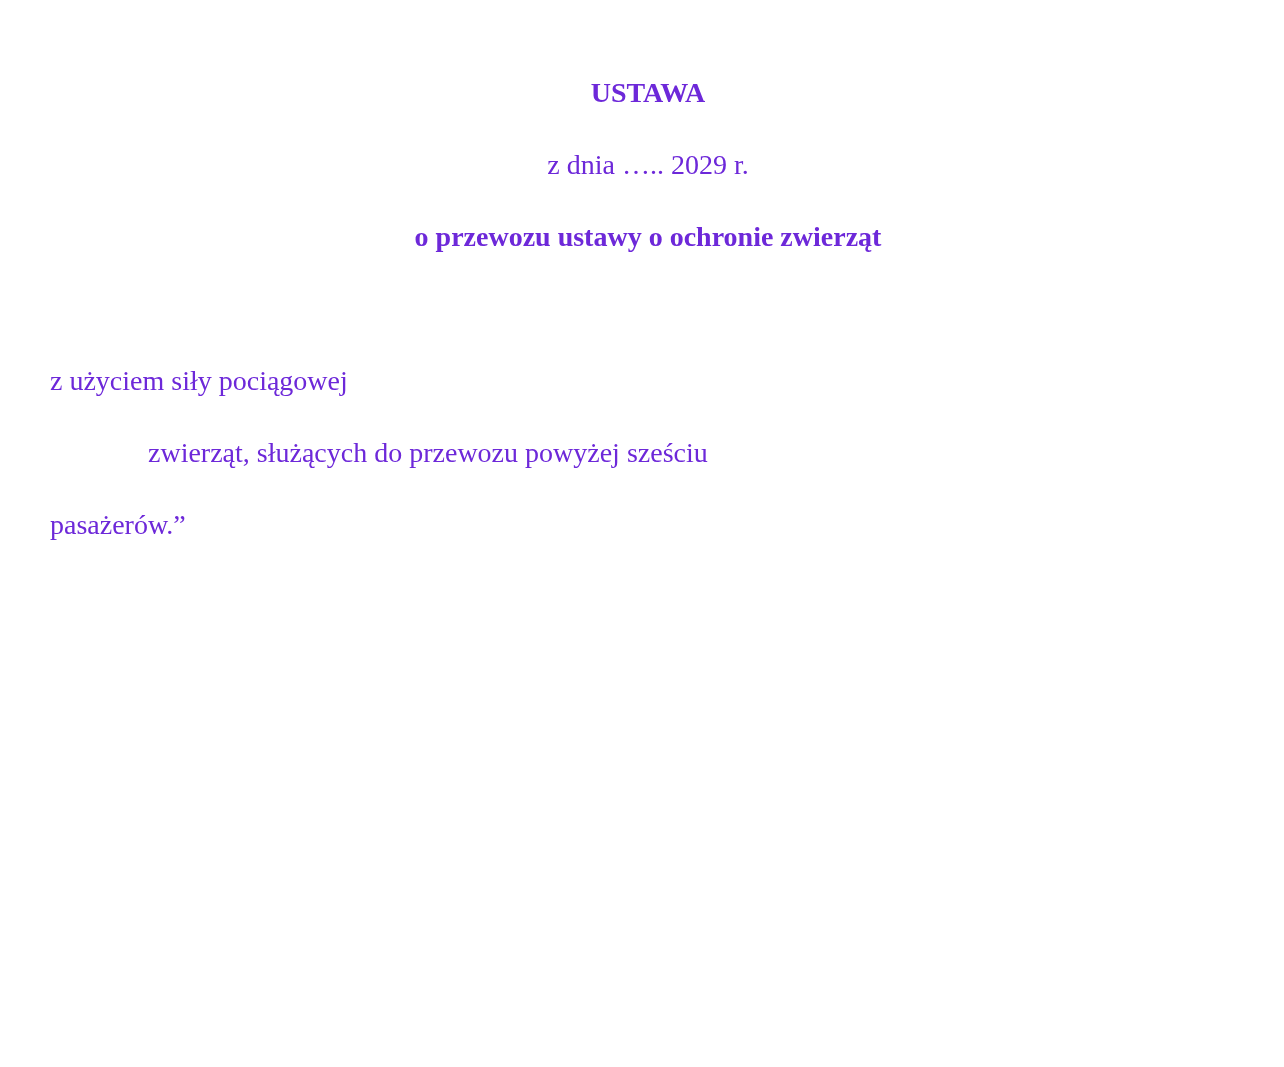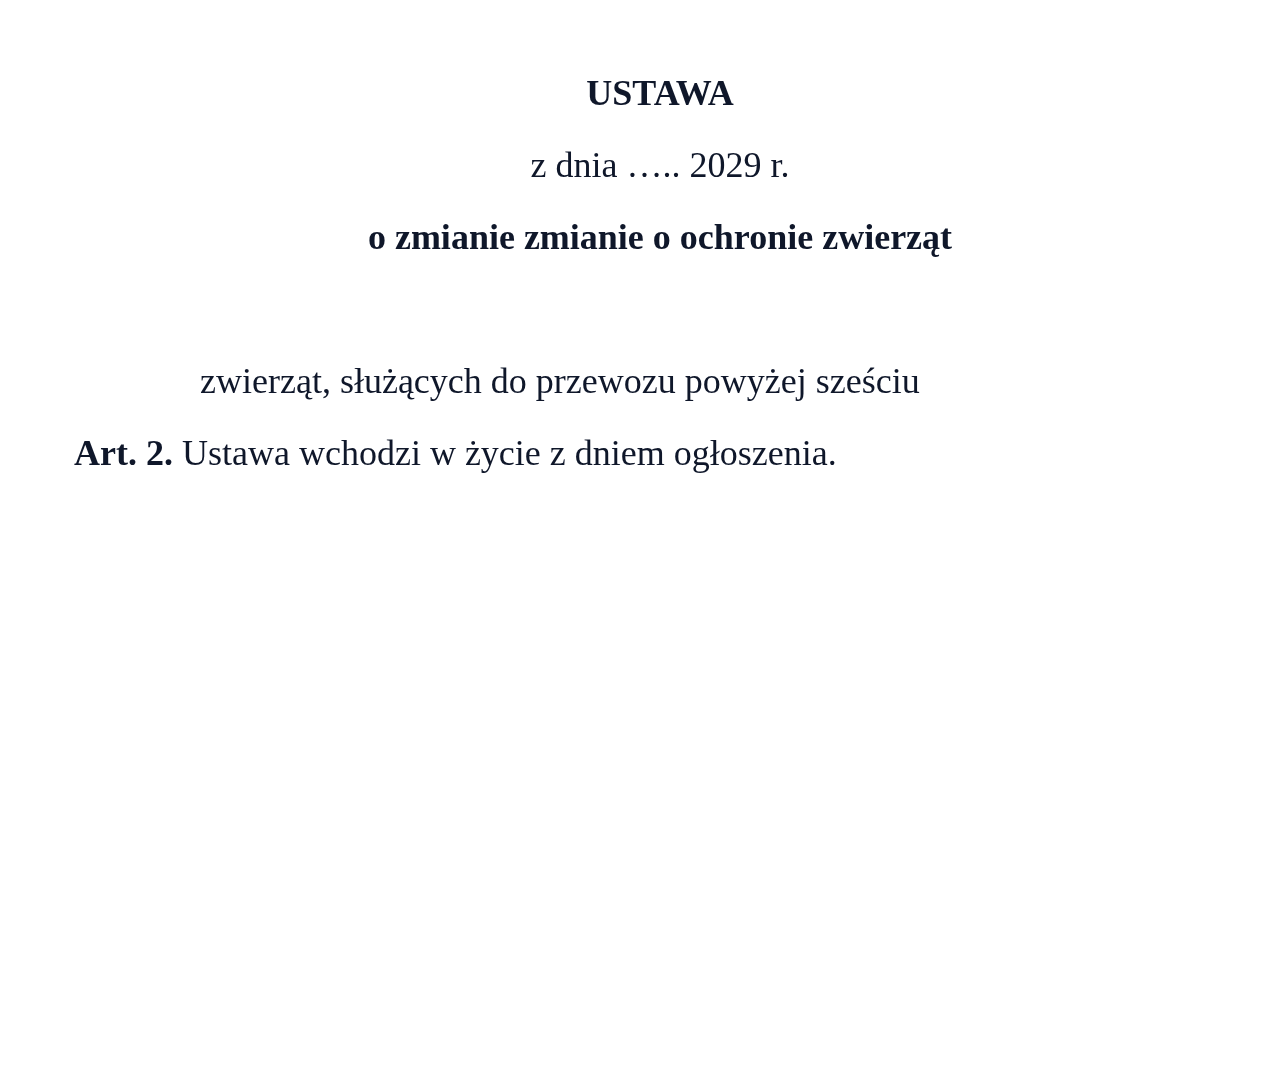--- a/index.html
+++ b/index.html
@@ -6,51 +6,52 @@
   * { margin: 0; padding: 0; box-sizing: border-box; }
   html, body { background: #ffffff; }
   .page {
     position: relative;
     width: 1284px;
     height: 1067px;
     background: #ffffff;
     overflow: hidden;
   }
   .doc {
-    padding: 57px 38px 0 74px;
+    padding: 57px 38px 0 50px;
     font-family: "Liberation Serif", "DejaVu Serif", serif;
-    font-size: 36px;
+    font-size: 28px;
     line-height: 72px;
-    color: #0f172a;
+    color: #6d28d9;
   }
   .line {
     white-space: pre;
     height: 72px;
   }
   .center { text-align: center; }
   .bold { font-weight: bold; }
   .blank { height: 72px; }
 </style>
 </head>
 <body>
 
 <div class="page">
   <div class="doc">
 
     <div class="line center bold">USTAWA</div>
     <div class="line center">z dnia ….. 2029 r.</div>
-    <div class="line center bold">o zmianie zmianie o ochronie zwierząt</div>
+    <div class="line center bold">o przewozu ustawy o ochronie zwierząt</div>
 
     <div class="line blank"></div>
 
 
 
 
 
 
+    <div class="line"><span>z użyciem siły pociągowej</span></div>
 
     <div class="line"><span>              zwierząt, służących do przewozu powyżej sześciu</span></div>
 
+    <div class="line"><span>pasażerów.”</span></div>
 
-    <div class="line"><span class="bold">Art. 2.</span><span> Ustawa wchodzi w życie z dniem ogłoszenia.</span></div>
 
   </div>
 </div>
 
 </body></html>

